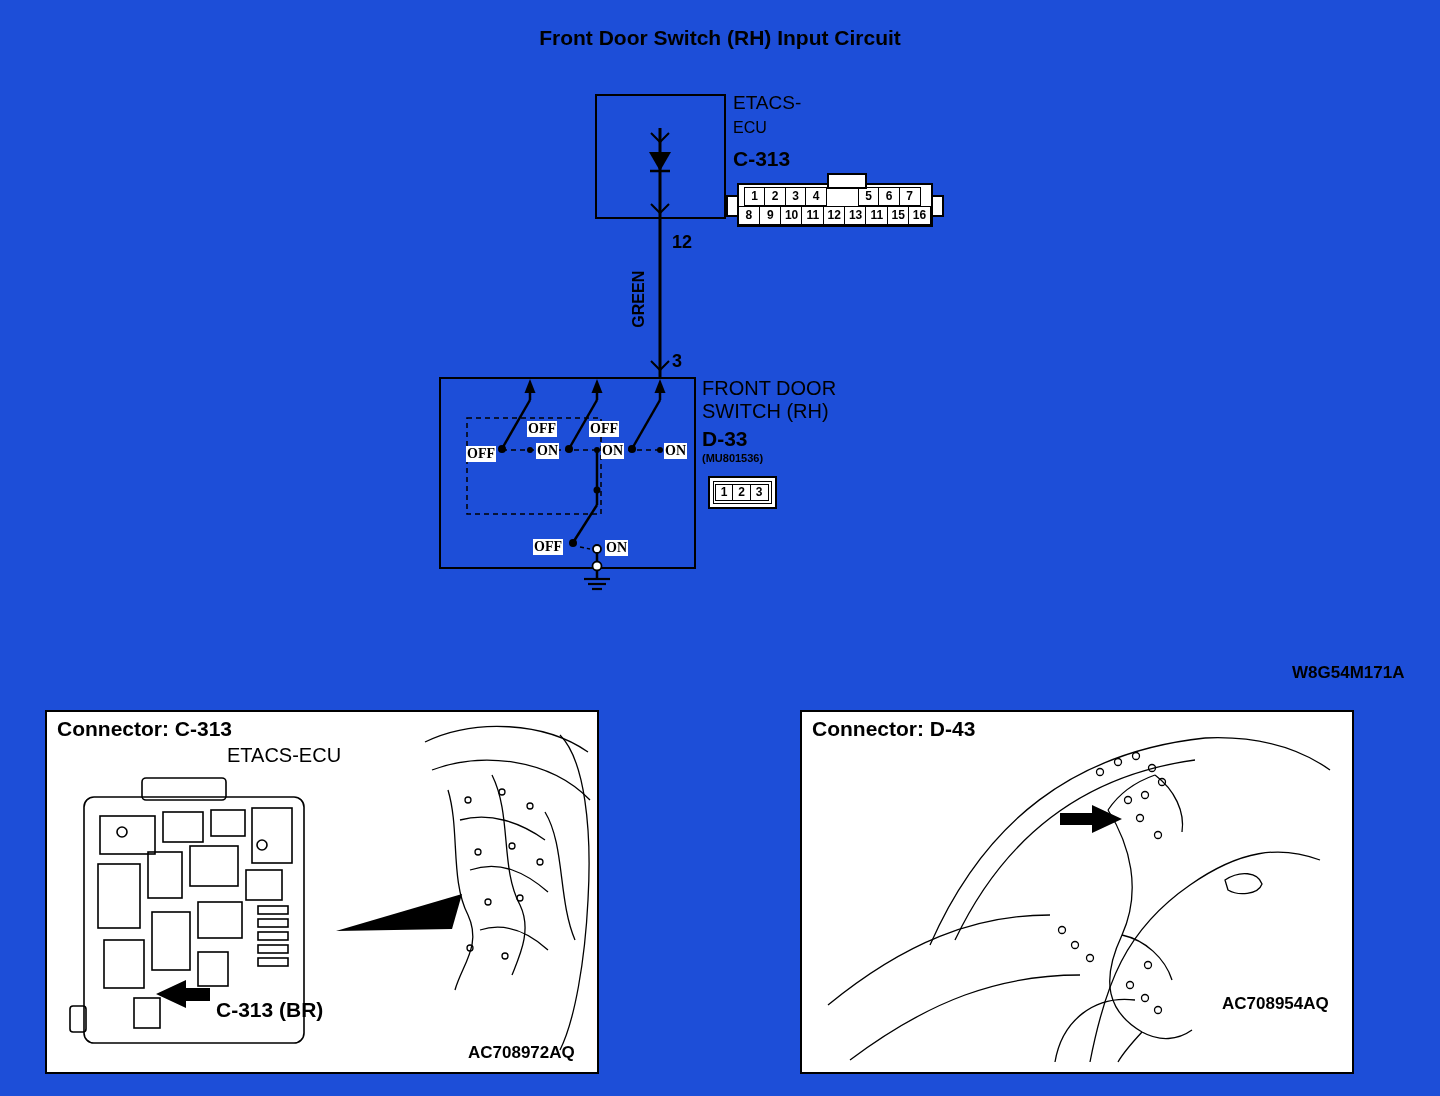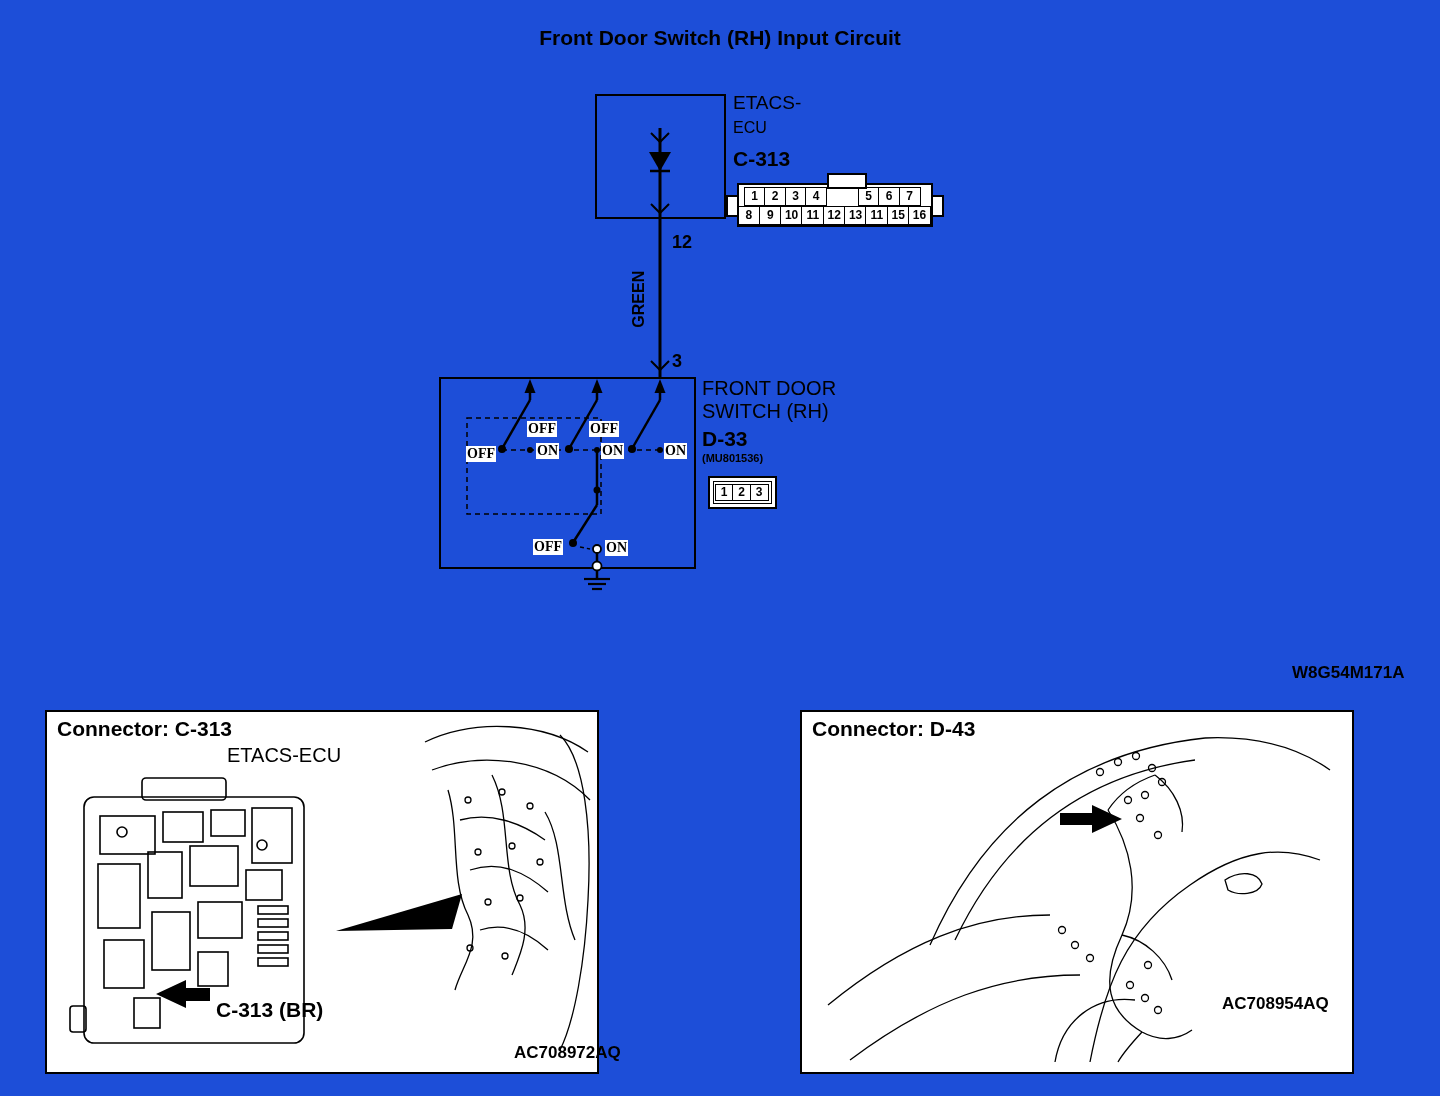--- a/index.html
+++ b/index.html
@@ -236,18 +236,18 @@
   <div class="lbl sw-lbl" style="left:601px;top:443px;">ON</div>
   <div class="lbl sw-lbl" style="left:664px;top:443px;">ON</div>
   <div class="lbl sw-lbl" style="left:533px;top:539px;">OFF</div>
   <div class="lbl sw-lbl" style="left:605px;top:540px;">ON</div>
 
   <div class="lbl b" style="left:1292px;top:663px;font-size:17px;">W8G54M171A</div>
 
   <div class="lbl b" style="left:57px;top:717px;font-size:21px;">Connector: C-313</div>
   <div class="lbl" style="left:227px;top:744px;font-size:20px;">ETACS-ECU</div>
   <div class="lbl b" style="left:216px;top:980px;font-size:21px;margin-top:18px;">C-313 (BR)</div>
-  <div class="lbl b" style="left:468px;top:1043px;font-size:17px;margin-left:46px;">AC708972AQ</div>
+  <div class="lbl b" style="left:468px;top:1043px;font-size:17px;">AC708972AQ</div>
 
   <div class="lbl b" style="left:812px;top:717px;font-size:21px;">Connector: D-43</div>
   <div class="lbl b" style="left:1222px;top:994px;font-size:17px;">AC708954AQ</div>
 
 </div>
 
 </body></html>

